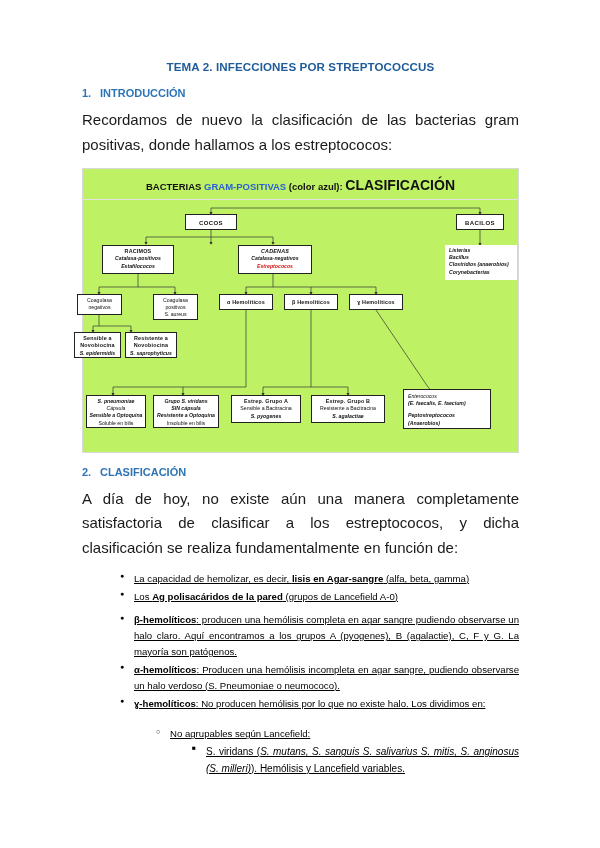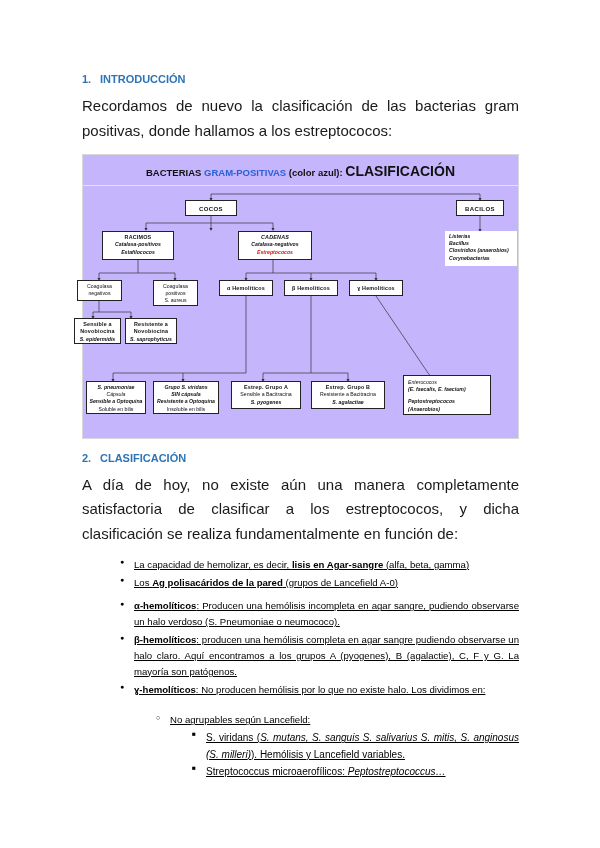--- a/index.html
+++ b/index.html
@@ -118,21 +118,21 @@
     top: -1px;
     font-size: 6.5px;
   }
 
   
   .figure {
     position: relative;
     width: 437px;
     height: 285px;
     border: 1px solid #d9d9d9;
-    background: #c4b5fd;
+    background: #bef264;
     margin: 6px 0 12px 0;
     box-sizing: border-box;
   }
   .fig-title {
     position: absolute;
     top: 8px;
     left: 0;
     width: 100%;
     text-align: center;
     font-size: 12.5px;
@@ -173,20 +173,21 @@
     height: 285px;
     pointer-events: none;
   }
 </style>
 </head>
 <body>
 
 <div class="page">
   <div class="content">
 
+    <h1 class="doc-title">TEMA 2. INFECCIONES POR STREPTOCOCCUS</h1>
 
     <div class="section-heading">
       <span class="num">1.</span>
       <span>INTRODUCCIÓN</span>
     </div>
 
     <p class="para">Recordamos de nuevo la clasificación de las bacterias gram positivas, donde hallamos a los estreptococos:</p>
 
     <div class="figure">
 
@@ -350,28 +351,27 @@
 
     <p class="para">A día de hoy, no existe aún una manera completamente satisfactoria de clasificar a los estreptococos, y dicha clasificación se realiza fundamentalmente en función de:</p>
 
     <ul class="lvl1">
       <li><span>La capacidad de hemolizar, es decir, </span><b>lisis en Agar-sangre</b><span> (alfa, beta, gamma)</span></li>
       <li><span>Los </span><b>Ag polisacáridos de la pared</b><span> (grupos de Lancefield A-0)</span></li>
     </ul>
 
 
     <ul class="lvl1">
+      <li><b>β-hemolíticos</b><span>: producen una hemólisis completa en agar sangre pudiendo observarse un halo claro. Aquí encontramos a los grupos A (pyogenes), B (agalactie), C, F y G. La mayoría son patógenos.</span></li>
       <li><b>α-hemolíticos</b><span>: Producen una hemólisis incompleta en agar sangre, pudiendo observarse un halo verdoso (S. Pneumoniae o neumococo).</span></li>
-      <li><b>β-hemolíticos</b><span>: producen una hemólisis completa en agar sangre pudiendo observarse un halo claro. Aquí encontramos a los grupos A (pyogenes), B (agalactie), C, F y G. La mayoría son patógenos.</span></li>
       <li><b>ɣ-hemolíticos</b><span>: No producen hemólisis por lo que no existe halo. Los dividimos en:</span>
         <ul class="lvl2">
           <li><span>No agrupables según Lancefield:</span>
             <ul class="lvl3">
               <li><span>S. viridans (</span><i>S. mutans, S. sanguis S. salivarius S. mitis, S. anginosus (S. milleri)</i><span>). Hemólisis y Lancefield variables.</span></li>
-              <li><span>Streptococcus microaerofílicos: </span><i>Peptostreptococcus…</i><span></span></li>
             </ul>
           </li>
         </ul>
       </li>
     </ul>
 
   </div>
 </div>
 
 </body></html>

